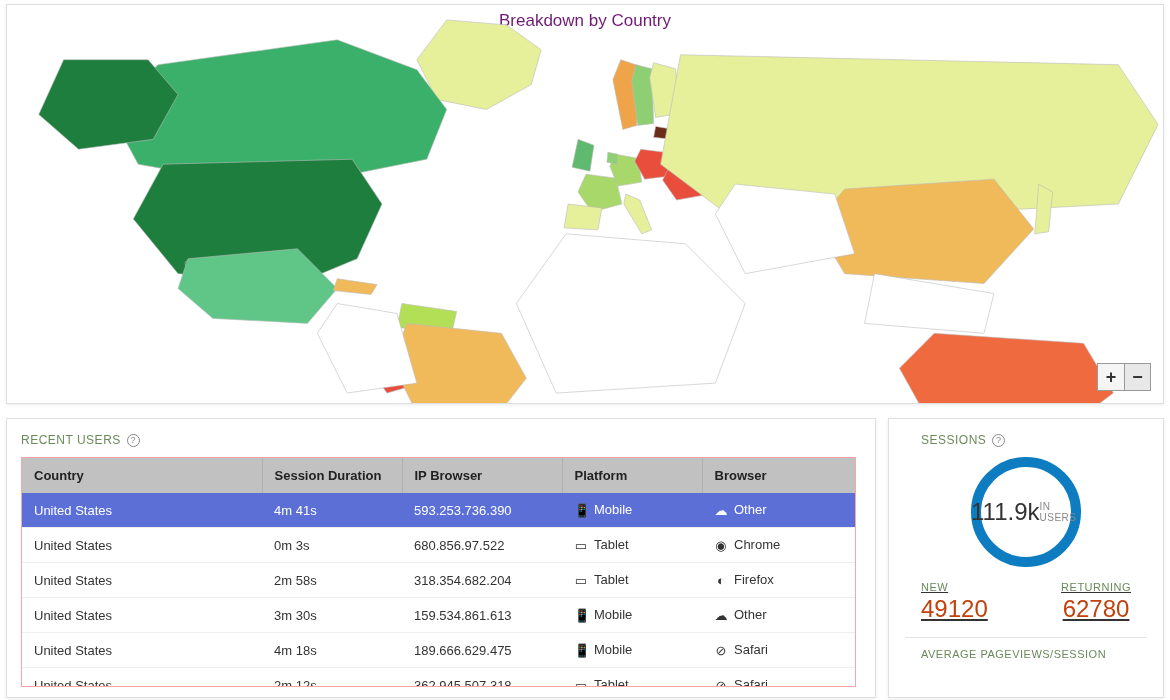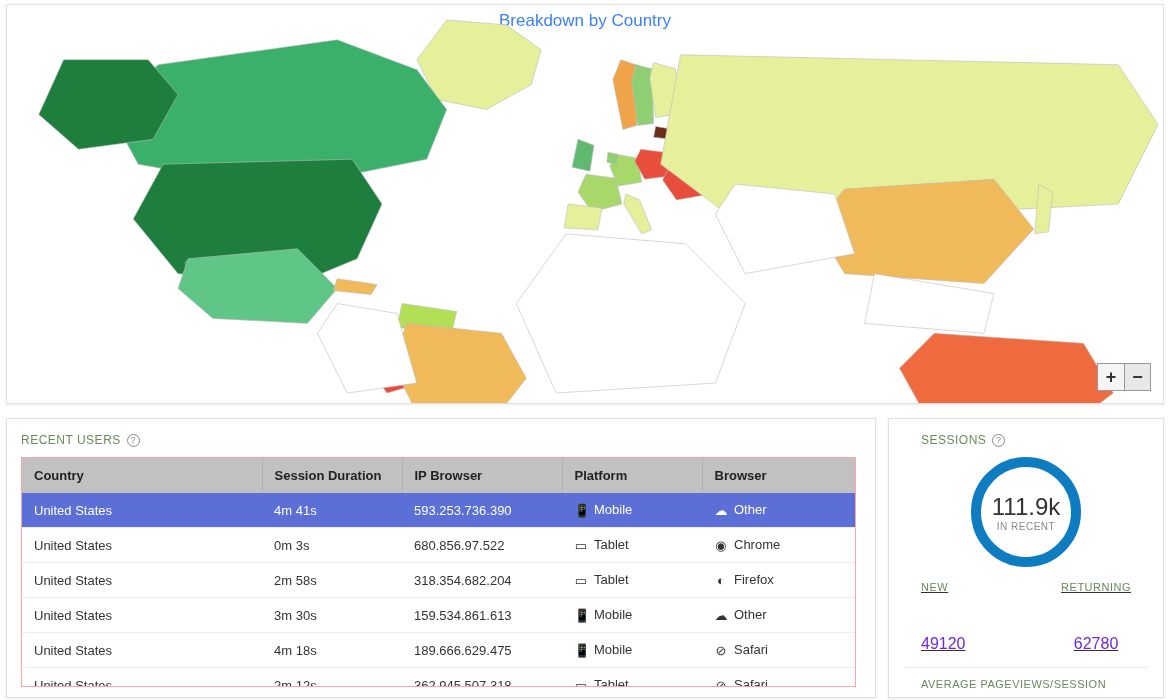--- a/index.html
+++ b/index.html
@@ -22,21 +22,21 @@
     position: absolute;
     left: 6px; top: 4px;
     width: 1158px; height: 400px;
     overflow: hidden;
   }
   .map-title {
     position: absolute;
     left: 0; right: 0; top: 6px;
     text-align: center;
     font-size: 17px;
-    color: #3b82f6;
+    color: #701a75;
     font-weight: 400;
   }
   .map-svg {
     position: absolute;
     left: 0; top: 0;
     width: 100%; height: 100%;
   }
   .zoom-controls {
     position: absolute;
     right: 12px; bottom: 12px;
@@ -144,21 +144,20 @@
     position: absolute;
     inset: 0;
     border-radius: 50%;
     border: 10px solid #0d7cc1;
     background: #fff;
   }
   .gauge-inner {
     position: absolute;
     inset: 0;
     display: flex;
-    flex-direction: column;
     align-items: center;
     justify-content: center;
   }
   .gauge-value {
     font-size: 24px;
     color: #333;
   }
   .gauge-sub {
     font-size: 10px;
     letter-spacing: 0.5px;
@@ -172,23 +171,22 @@
   }
   .sess-col { display: flex; flex-direction: column; }
   .sess-col.right { text-align: right; align-items: center; }
   .sess-label {
     font-size: 11px;
     letter-spacing: 0.5px;
     color: #6a8a5a;
     margin-bottom: 2px;
   }
   .sess-val {
-    font-size: 16px;
-    color: #6d28d9;
-    margin-top: 40px;
+    font-size: 24px;
+    color: #c2410c;
   }
   .sess-divider {
     border-top: 1px solid #e4e4e4;
     margin: 14px -16px 10px -16px;
   }
   .avg-label {
     font-size: 11px;
     letter-spacing: 0.5px;
     color: #6a8a5a;
   }
@@ -348,21 +346,21 @@
 
 <div class="panel sessions-panel">
   <div class="panel-label">
     <span>SESSIONS</span>
     <span class="help-icon">?</span>
   </div>
   <div class="gauge-wrap">
     <div class="gauge-ring"></div>
     <div class="gauge-inner">
       <div class="gauge-value">111.9k</div>
-      <div class="gauge-sub">IN RECENT</div>
+      <div class="gauge-sub">IN USERS</div>
     </div>
   </div>
   <div class="sess-row">
     <div class="sess-col">
       <span class="sess-label">NEW</span>
       <span class="sess-val">49120</span>
     </div>
     <div class="sess-col right">
       <span class="sess-label">RETURNING</span>
       <span class="sess-val">62780</span>

